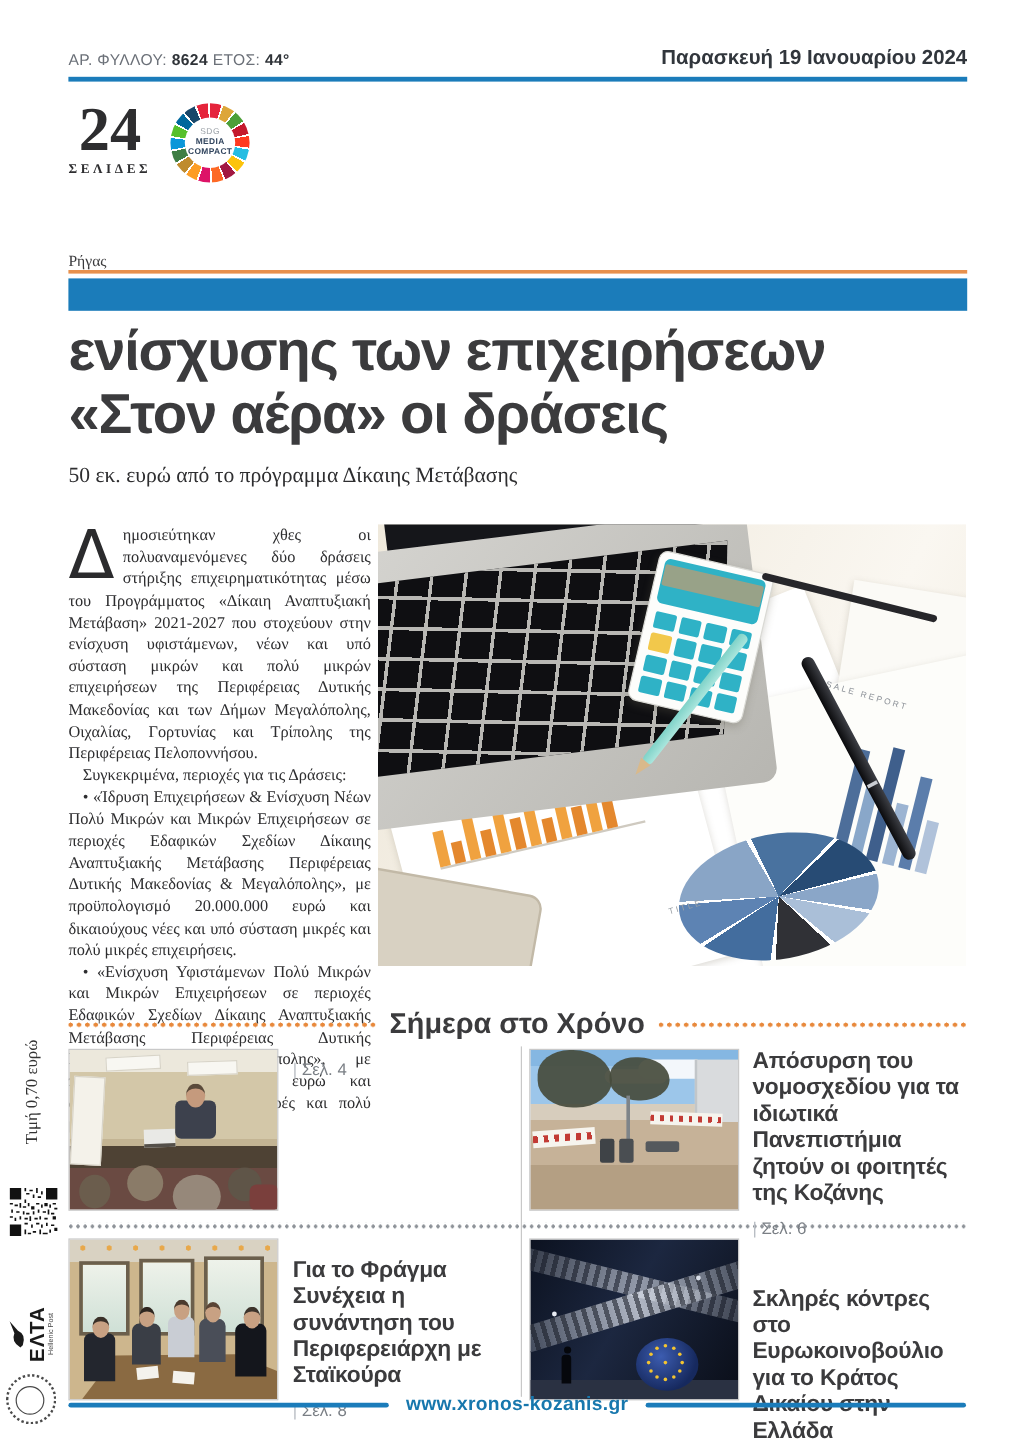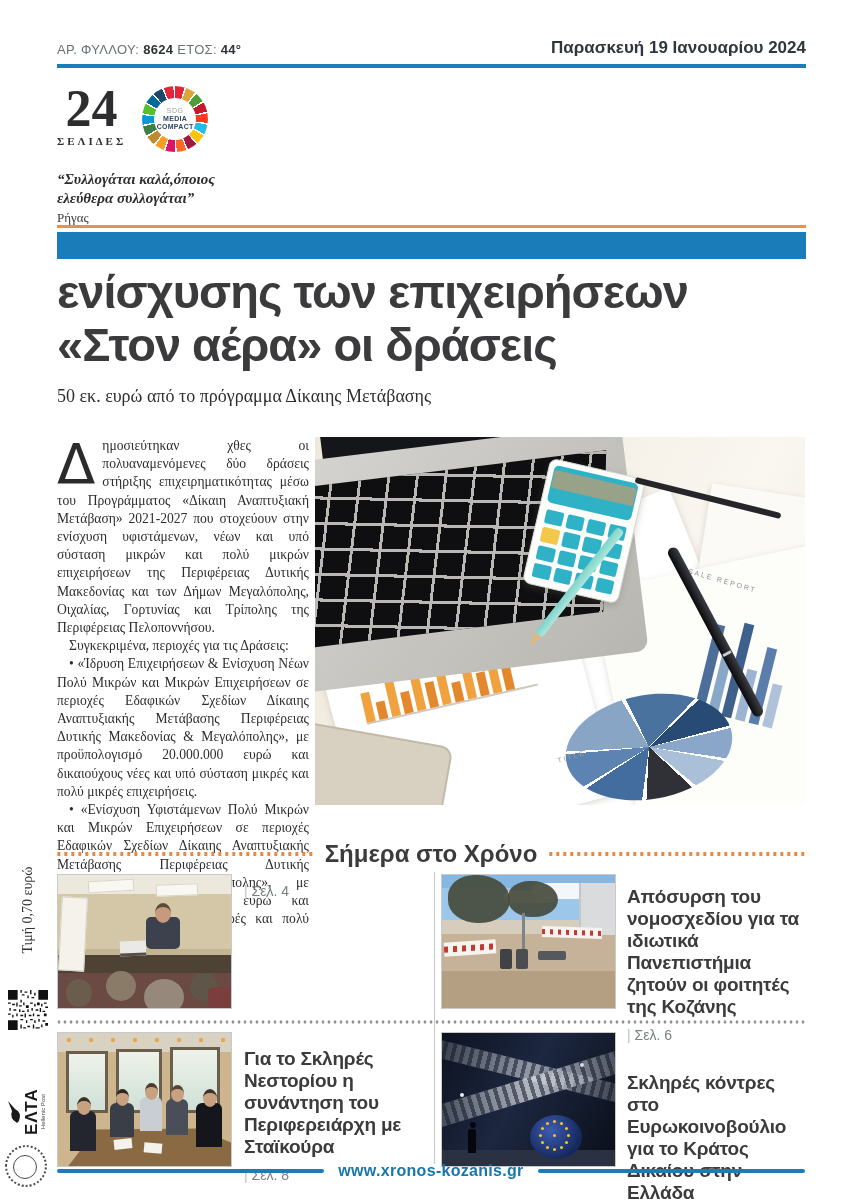--- a/index.html
+++ b/index.html
@@ -220,24 +220,20 @@
       <div class="pageslbl">ΣΕΛΙΔΕΣ</div>
     </div>
     <div class="sdg">
       <div class="sdg-c">
         <span class="s1">SDG</span>
         <span class="s2">MEDIA</span>
         <span class="s2">COMPACT</span>
       </div>
     </div>
   </div>
-  <div class="abs quote">
-    <div>“Συλλογάται καλά,όποιος</div>
-    <div>ελεύθερα συλλογάται”</div>
-  </div>
   <div class="abs quote-author">Ρήγας</div>
   <div class="abs rule-orange"></div>
   <div class="abs band-blue"></div>
 
   <div class="abs headline">
     <div>ενίσχυσης των επιχειρήσεων</div>
     <div>«Στον αέρα» οι δράσεις</div>
   </div>
   <div class="abs subhead">50 εκ. ευρώ από το πρόγραμμα Δίκαιης Μετάβασης</div>
 
@@ -356,21 +352,21 @@
       <i class="cloud"></i>
         <i class="bldg"></i>
         <i class="tree t1"></i>
         <i class="tree t2"></i>
         <i class="pole"></i>
       <i class="ban1"></i>
         <i class="ban2"></i>
         <i class="bin"></i>
         <i class="bench"></i>
     </span>
-    <span class="abs" style="left:570px;top:14px;width:180px">
+    <span class="abs" style="left:570px;top:2px;width:180px">
       <span class="ttxt" style="position:static;display:block">Απόσυρση του νομοσχεδίου για τα ιδιωτικά Πανεπιστήμια ζητούν οι φοιτητές της Κοζάνης</span>
       <span class="pref" style="position:static;display:block"><span class="bar">|</span> <span style="display:inline;position:static">Σελ. 6</span></span>
     </span>
 
     <span class="abs tport sc3" style="left:0;top:160px">
       <i class="spots"></i>
         <i class="win w1"></i>
         <i class="win w2"></i>
         <i class="win w3"></i>
       <i class="table"></i>
@@ -381,21 +377,21 @@
         <i class="fig f2"></i>
         <i class="head3 h2"></i>
       <i class="fig f3"></i>
         <i class="head3 h3"></i>
         <i class="fig f4"></i>
         <i class="head3 h4"></i>
       <i class="fig f5"></i>
         <i class="head3 h5"></i>
     </span>
     <span class="abs" style="left:187px;top:176px;width:192px">
-      <span class="ttxt" style="position:static;display:block">Για το Σκληρές Νεστορίου η συνάντηση του Περιφερειάρχη με Σταϊκούρα</span>
+      <span class="ttxt" style="position:static;display:block">Για το Φράγμα Συνέχεια η συνάντηση του Περιφερειάρχη με Σταϊκούρα</span>
       <span class="pref" style="position:static;display:block"><span class="bar">|</span> <span style="display:inline;position:static">Σελ. 8</span></span>
     </span>
 
     <span class="abs tport sc4" style="left:384px;top:160px">
       <i class="rib r2"></i>
         <i class="rib r1"></i>
         <i class="lamp"></i>
         <i class="floor"></i>
       <span class="eu" style="position:absolute">
           <i class="ring"></i>

